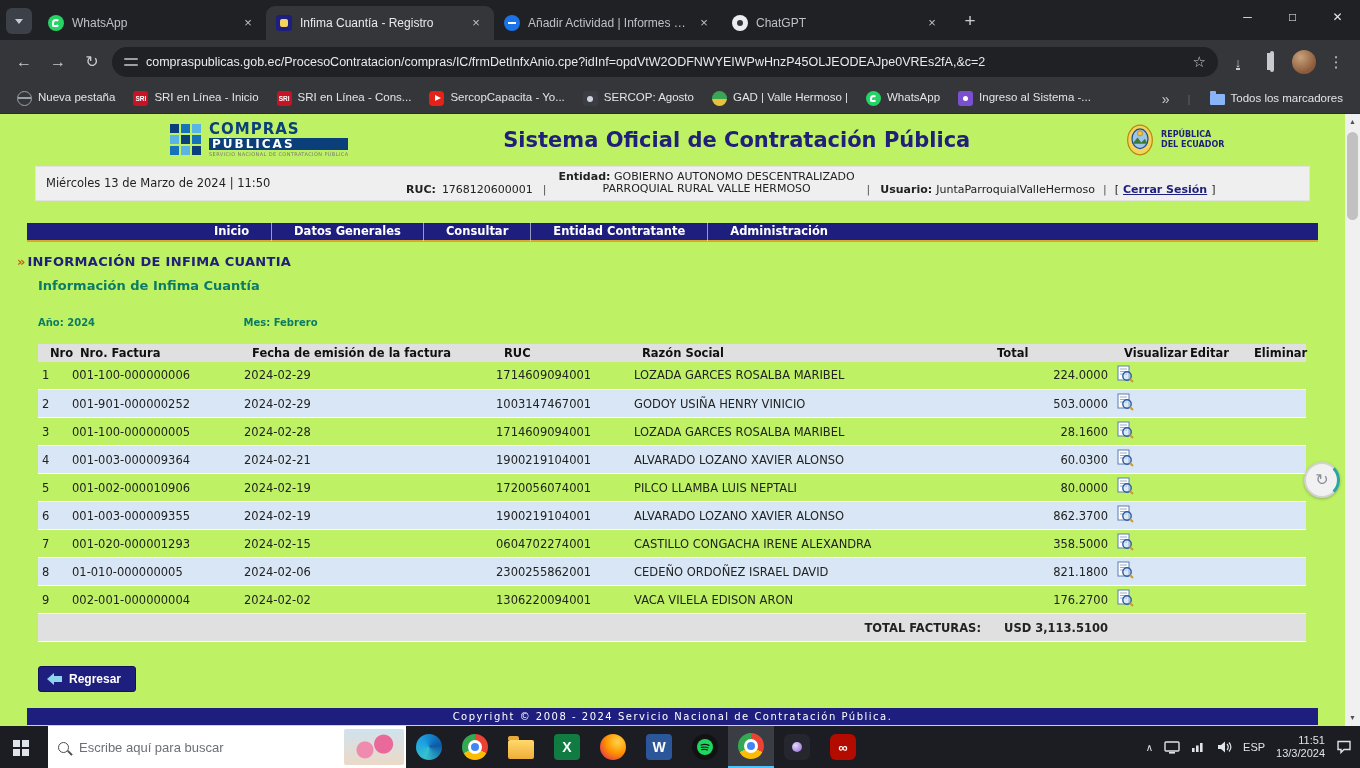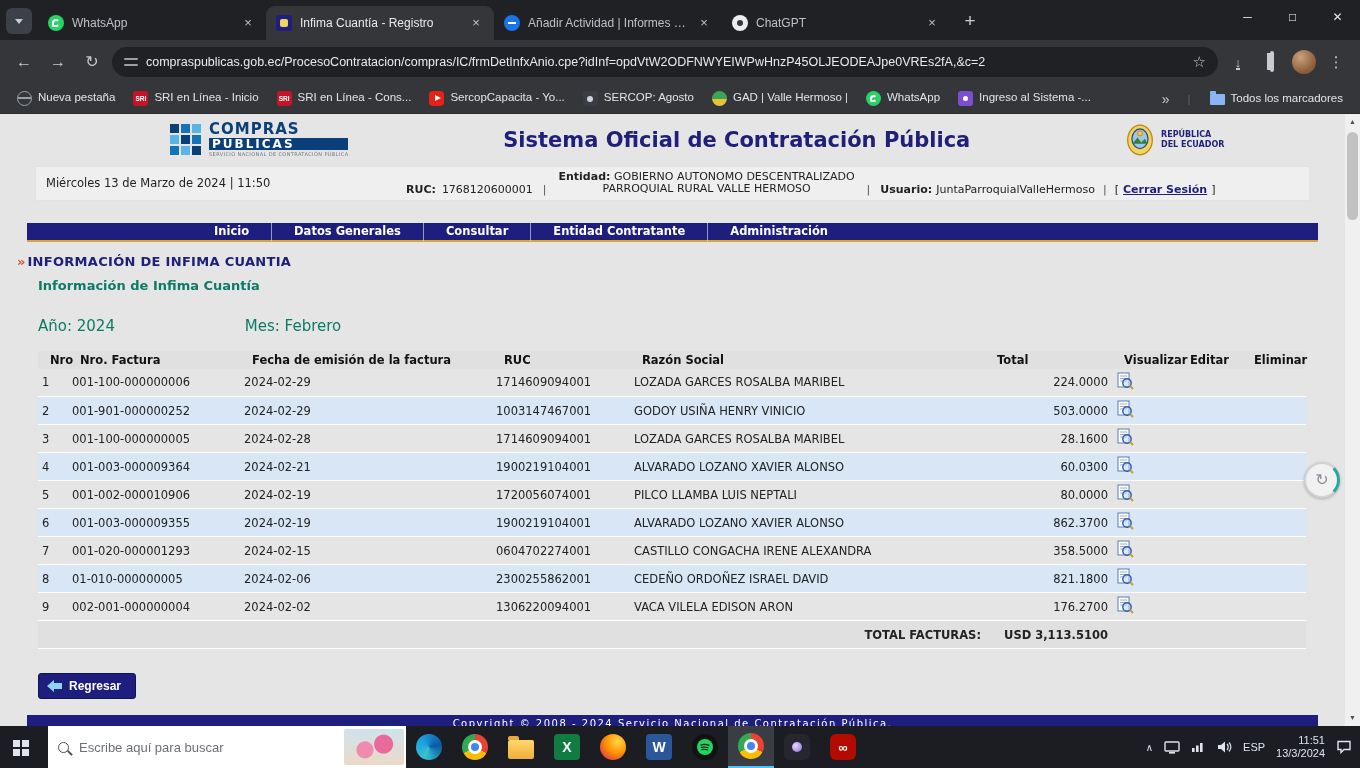--- a/index.html
+++ b/index.html
@@ -69,21 +69,21 @@
   .bi-sistema{background:#7a4fd0}
   .bi-sistema::after{content:"";position:absolute;inset:5px;border-radius:50%;background:#fff}
   .bm-spacer{flex:1}
   .g-overflow::before{content:"»"} .g-overflow{font-size:14px;color:#c7cace;padding:0 6px}
   .bm-divider{color:#5f6368;padding:0 8px}
   .bi-folder{width:15px;height:11px;background:#8ab4f8;border-radius:1px;position:relative;margin-top:2px}
   .bi-folder::before{content:"";position:absolute;top:-3px;left:0;width:6px;height:3px;background:#8ab4f8;border-radius:1px 1px 0 0}
 
   
   .viewport{height:612px;background:#fff;position:relative;overflow:hidden}
-  .page{position:absolute;left:0;top:0;right:15px;bottom:0;background:#e5e5e5;color:#222;font-family:"DejaVu Sans",sans-serif}
+  .page{position:absolute;left:0;top:0;right:15px;bottom:0;background:#bef264;color:#222;font-family:"DejaVu Sans",sans-serif}
 
   .site-header{display:flex;align-items:center;padding:8px 60px 2px 170px}
   .cp-logo{display:flex;align-items:center;gap:8px}
   .cp-mosaic{width:9px;height:9px;background:#0a3f7a;margin:0 22px 22px 0;
     box-shadow:11px 0 #1673b9,22px 0 #5ab4e4,0 11px #5ab4e4,11px 11px #0a3f7a,22px 11px #1673b9,0 22px #1673b9,11px 22px #5ab4e4,22px 22px #0a3f7a}
   .cp-text{display:flex;flex-direction:column;line-height:1.05}
   .cp-l1{font-weight:bold;font-size:15px;color:#0a3f7a;letter-spacing:1px}
   .cp-l2{font-weight:bold;font-size:12px;color:#fff;background:#0a3f7a;padding:0 3px;letter-spacing:2px}
   .cp-tag{font-size:5px;color:#777;letter-spacing:.4px;margin-top:2px}
   .site-title{flex:1;text-align:center;font-size:21px;font-weight:bold;color:#20207a}
@@ -103,21 +103,21 @@
 
   .nav-bar{margin:22px 27px 0;background:#1e1e7e;border-bottom:2px solid #d9a62e;display:flex;
     height:19px;align-items:center;padding-left:165px}
   .nav-item{color:#fff;font-size:11.5px;font-weight:bold;padding:0 22px;border-left:1px solid rgba(255,255,255,.55);line-height:19px}
   .nav-item:first-child{border-left:none}
 
   .breadcrumb{margin:12px 0 0 17px;font-size:13px;font-weight:bold}
   .bc-marker{color:#c65f1e;margin-right:2px}
   .bc-text{color:#20207a;letter-spacing:.3px}
   .section-title{margin:9px 0 0 38px;font-size:13px;font-weight:bold;color:#0c7b66}
-  .ym-row{margin:24px 0 16px 38px;font-size:15px;font-weight:normal;color:#0c7b66}
+  .ym-row{margin:24px 0 16px 38px;font-size:10px;font-weight:bold;color:#0c7b66}
   .ym-anio{display:inline-block;width:202px}
 
   table.inv{margin:8px 0 0 38px;border-collapse:collapse;width:1268px;font-size:11.5px;table-layout:fixed}
   col.c-nro{width:30px}col.c-fact{width:172px}col.c-fecha{width:252px}col.c-ruc{width:138px}
   col.c-razon{width:355px}col.c-total{width:127px}col.c-vis{width:66px}col.c-edit{width:64px}col.c-del{width:64px}
   table.inv th{background:#e0e0e0;text-align:left;font-weight:bold;padding:2px 12px;height:17px;color:#111}
   table.inv td{padding:2px 4px;height:28px;color:#222;border-bottom:1px solid #fff;overflow:hidden;white-space:nowrap}
   tr.alt td{background:#d9e6f5}
   td.num,th.num{text-align:right}
   .num{text-align:right}

